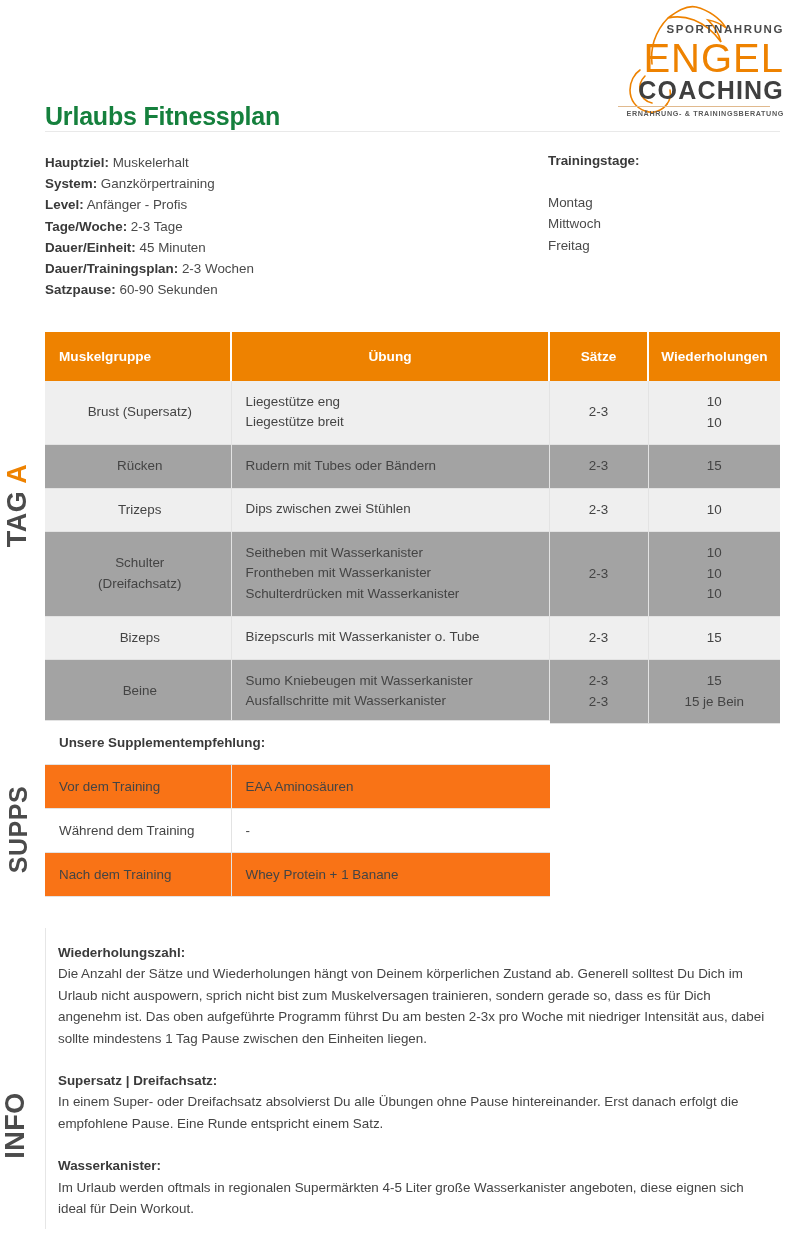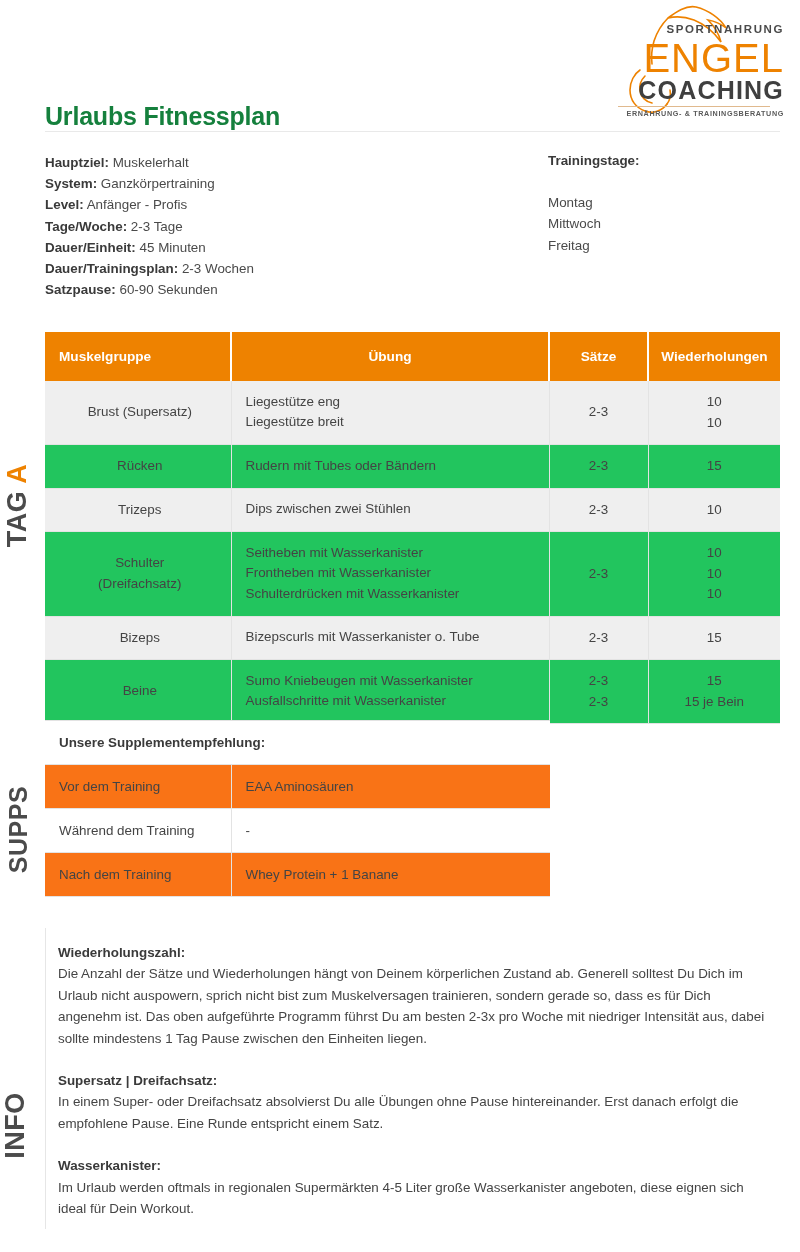--- a/index.html
+++ b/index.html
@@ -181,21 +181,21 @@
   .workout td {
     font-size: 13.4px;
     color: #444;
     border-right: 1px solid #e3e3e3;
     border-bottom: 1px solid #e3e3e3;
     vertical-align: middle;
     line-height: 20.5px;
   }
   .workout td:last-child { border-right: none; }
   .workout tr.alt td { background: #efefef; }
-  .workout tr.plain td { background: #22c55e; }
+  .workout tr.plain td { background: #a3a3a3; }
 
   .workout td.c-muskel { padding: 11px 10px 11px 14px; text-align: center; }
   .workout td.c-ueb    { padding: 10px 10px 11px 14px; text-align: left; }
   .workout td.c-satz   { padding: 11px 4px; text-align: center; }
   .workout td.c-wdh    { padding: 11px 4px; text-align: center; }
 
   
   .supps {
     position: absolute;
     left: 45px;

